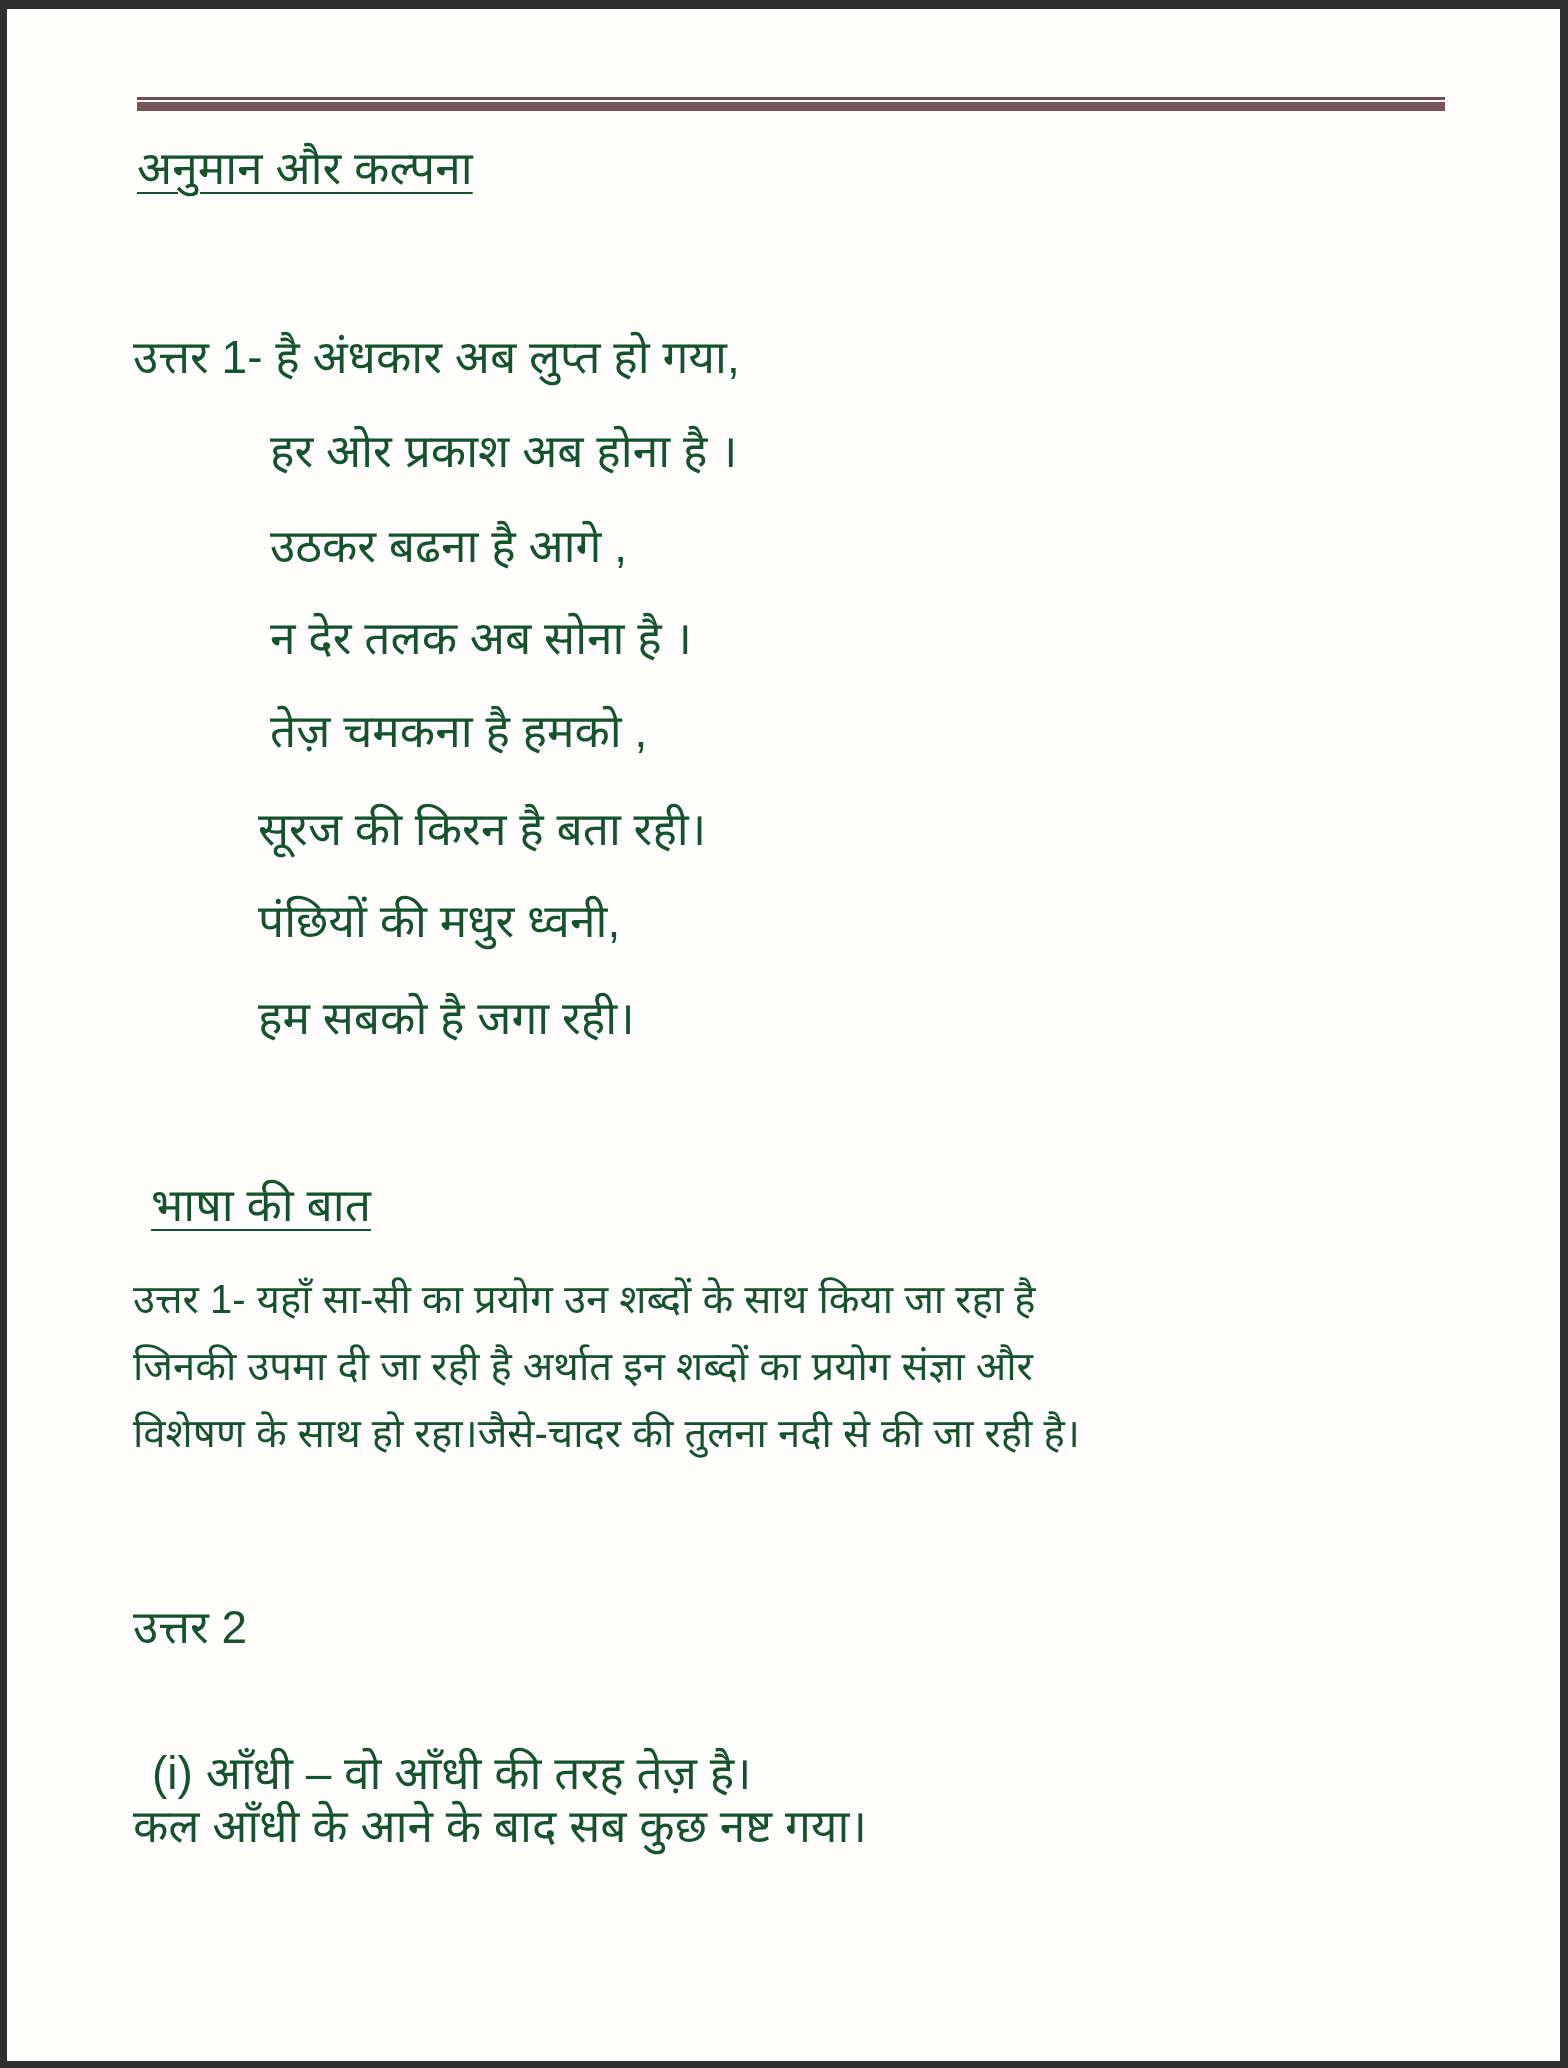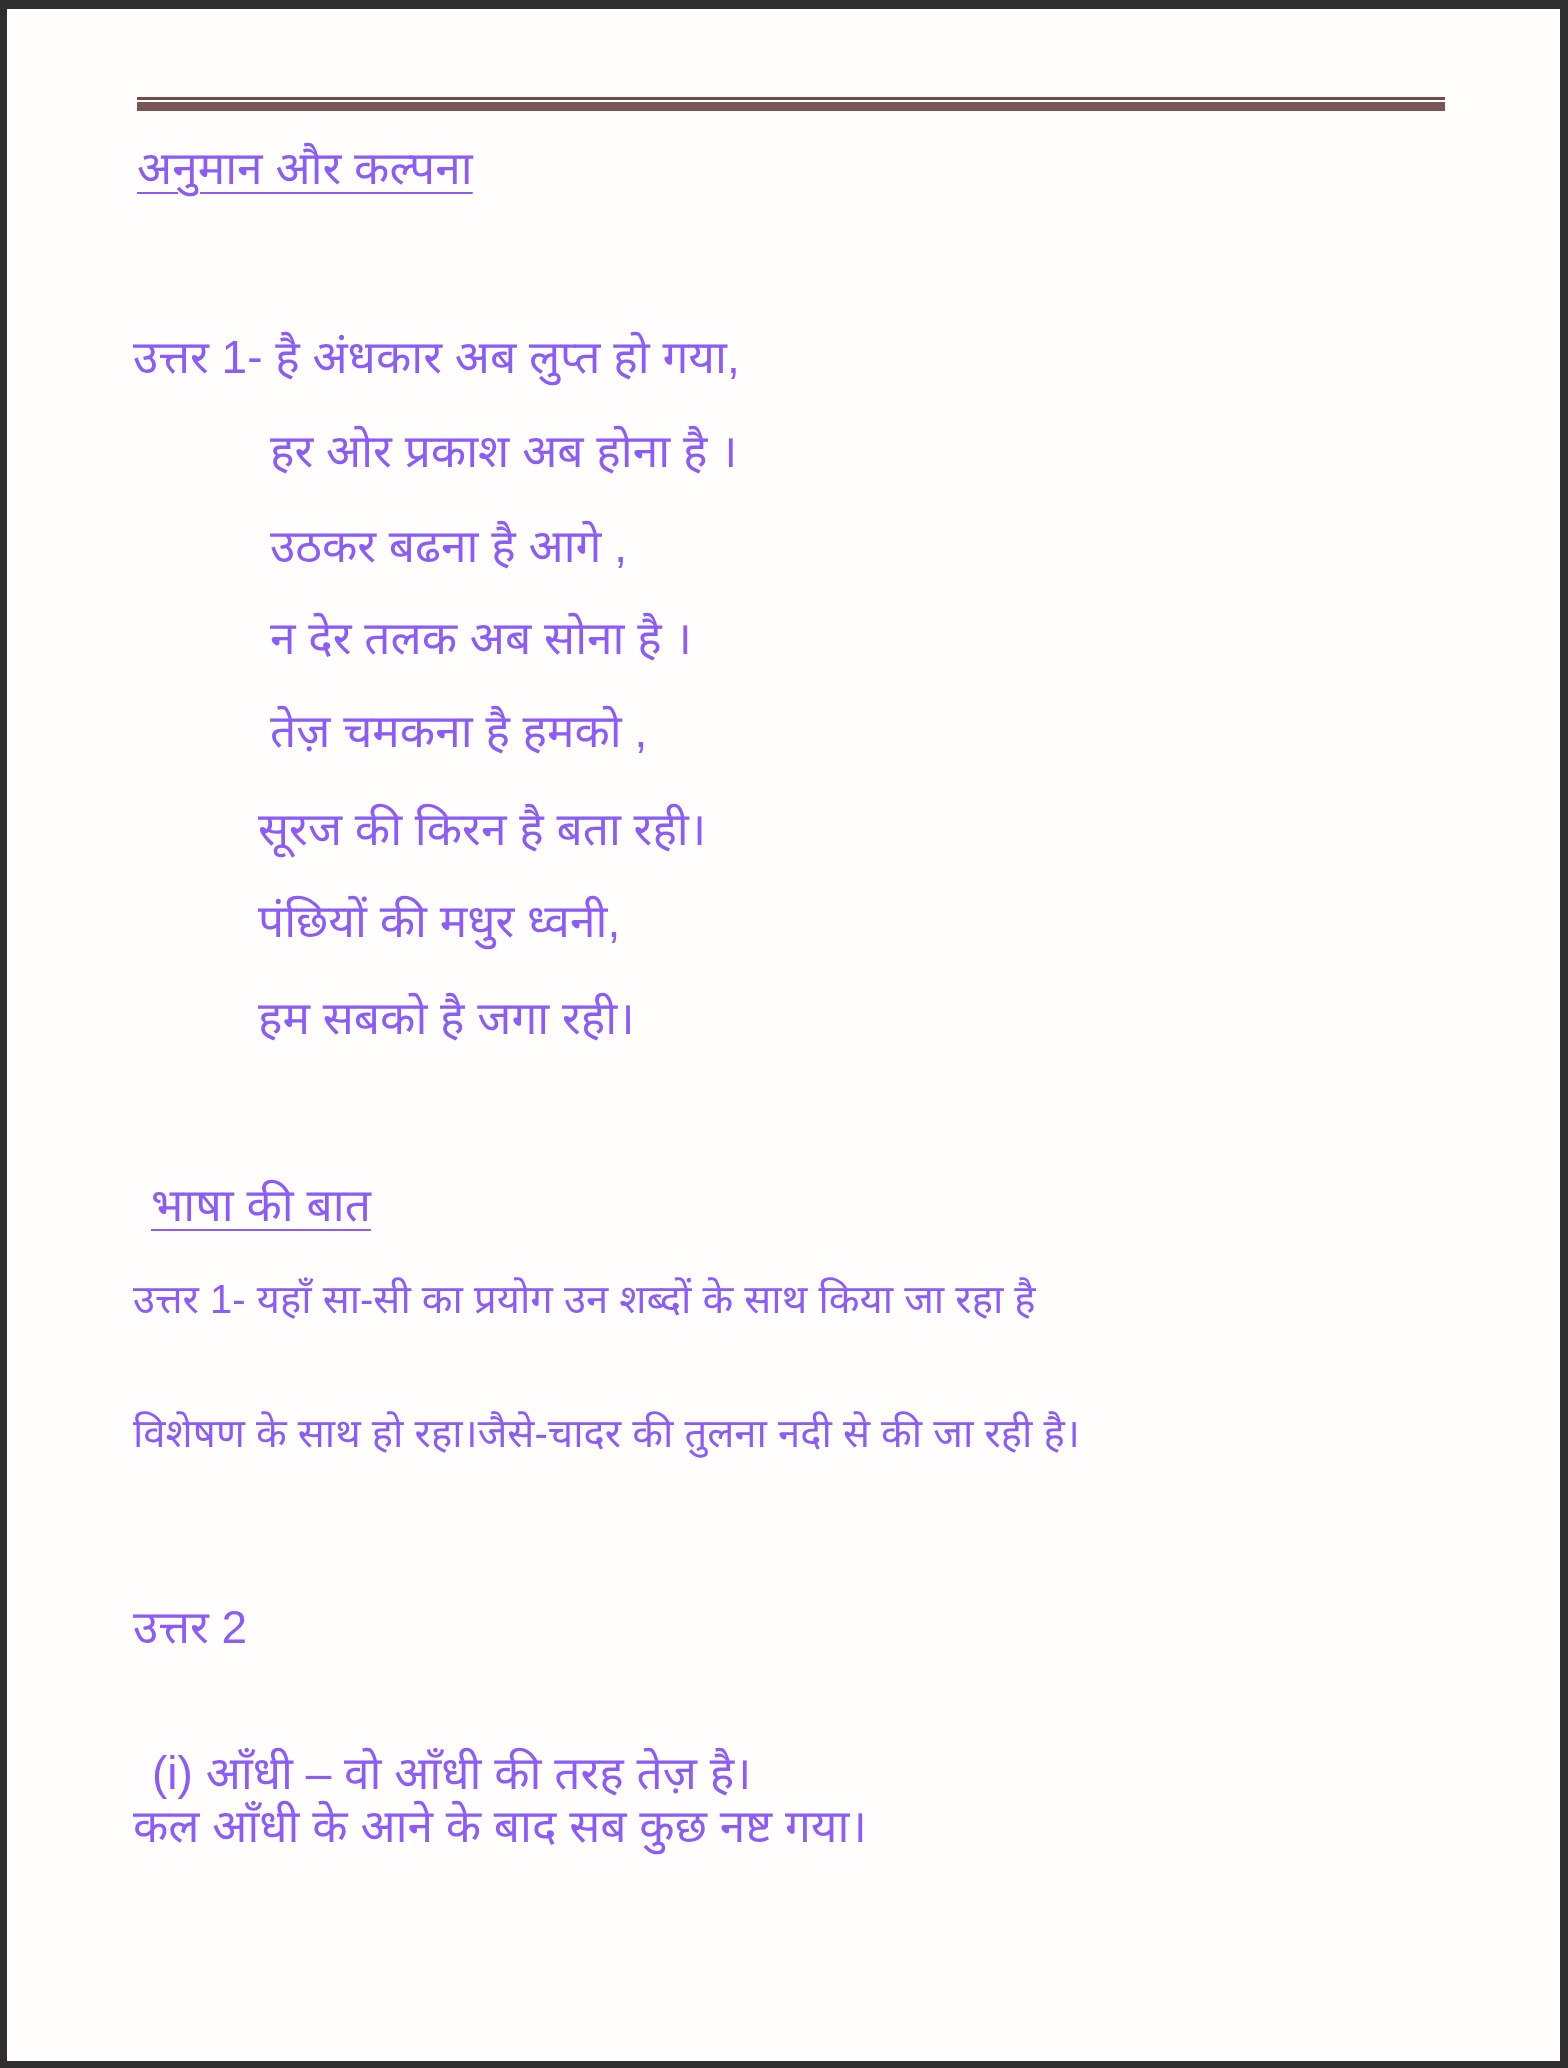--- a/index.html
+++ b/index.html
@@ -33,21 +33,21 @@
       background: #6e4c50;
     }
     .rule-thick {
       top: 93px;
       height: 9px;
       background: #7a5558;
     }
     .line {
       position: absolute;
       white-space: nowrap;
-      color: #8b5cf6;
+      color: #14532d;
       font-size: 46px;
       line-height: 60px;
       letter-spacing: 0;
     }
     .heading {
       text-decoration: underline;
       text-decoration-thickness: 2px;
       text-underline-offset: 8px;
     }
     .para {
@@ -68,18 +68,19 @@
   <div class="line" style="left:263px; top:599px;">न देर तलक अब सोना है ।</div>
   <div class="line" style="left:263px; top:507px;">उठकर बढना है आगे ,</div>
   <div class="line" style="left:263px; top:692px;">तेज़ चमकना है हमको ,</div>
   <div class="line" style="left:251px; top:790px;">सूरज की किरन है बता रही।</div>
   <div class="line" style="left:251px; top:882px;">पंछियों की मधुर ध्वनी,</div>
   <div class="line" style="left:251px; top:979px;">हम सबको है जगा रही।</div>
 
   <div class="line heading" style="left:144px; top:1166px;">भाषा की बात</div>
 
   <div class="line para" style="left:126px; top:1260px;">उत्तर 1- यहाँ सा-सी का प्रयोग उन शब्दों के साथ किया जा रहा है</div>
+  <div class="line para" style="left:126px; top:1327px;">जिनकी उपमा दी जा रही है अर्थात इन शब्दों का प्रयोग संज्ञा और</div>
   <div class="line para" style="left:126px; top:1394px;">विशेषण के साथ हो रहा।जैसे-चादर की तुलना नदी से की जा रही है।</div>
 
   <div class="line" style="left:126px; top:1588px;">उत्तर 2</div>
   <div class="line" style="left:145px; top:1690px;margin-top:44px;">(i) आँधी – वो आँधी की तरह तेज़ है।</div>
   <div class="line" style="left:126px; top:1787px;">कल आँधी के आने के बाद सब कुछ नष्ट गया।</div>
 </div>
 
 </body></html>

